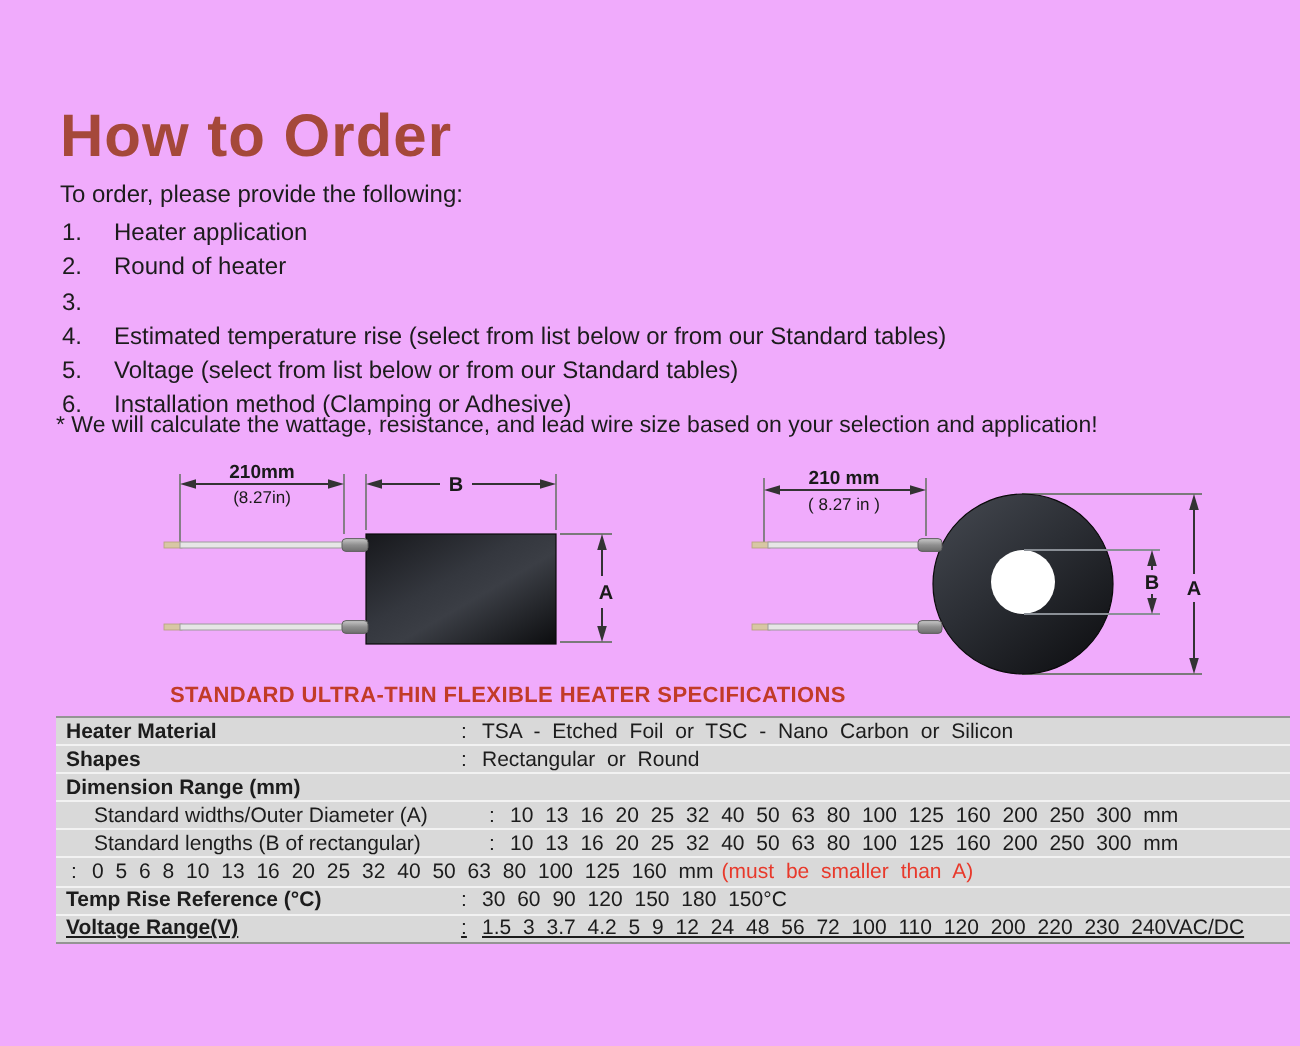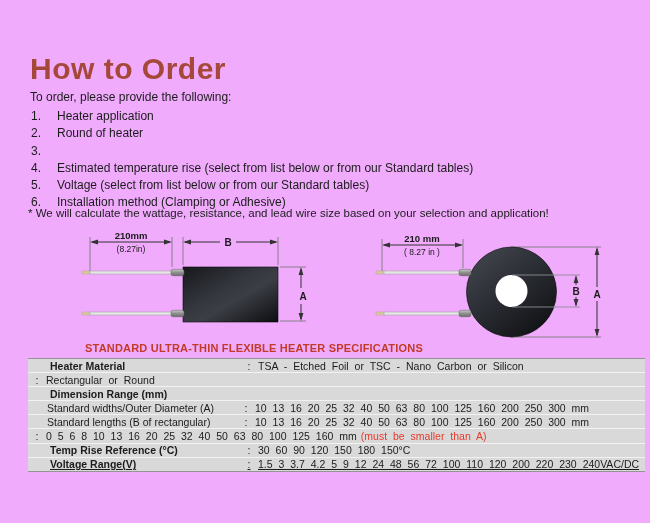--- a/index.html
+++ b/index.html
@@ -25,21 +25,21 @@
     letter-spacing:.2px;
     margin-left:48px;
   }
   .spec-table{
     position:absolute;left:28px;top:358px;width:617px;
     border-top:1px solid #949494;border-bottom:1px solid #949494;
     background:#d9d9d9;font-size:10.5px;
   }
   .spec-row{display:flex;align-items:center;height:13.1px;border-bottom:1px solid #f2f2f2;}
   .spec-row:last-child{border-bottom:none;text-decoration:underline;}
-  .spec-label{flex:0 0 190px;padding-left:22px;white-space:nowrap;}
+  .spec-label{flex:0 0 190px;padding-left:5px;white-space:nowrap;}
   .spec-row.bold .spec-label{font-weight:bold;}
   .spec-row.indent .spec-label{padding-left:19px;font-weight:normal;}
   .spec-colon{flex:0 0 18px;text-align:center;}
   .spec-value{flex:1;white-space:nowrap;word-spacing:3px;}
   .spec-note{color:#e8392b;margin-left:4px;}
 </style>
 </head>
 <body>
 
 <div class="page">
@@ -175,20 +175,21 @@
 
   <div class="spec-title">STANDARD ULTRA-THIN FLEXIBLE HEATER SPECIFICATIONS</div>
 
   <div class="spec-table">
     <div class="spec-row bold">
       <span class="spec-label">Heater Material</span>
       <span class="spec-colon">:</span>
       <span class="spec-value">TSA - Etched Foil  or  TSC - Nano Carbon  or  Silicon</span>
     </div>
     <div class="spec-row bold">
+      <span class="spec-label">Shapes</span>
       <span class="spec-colon">:</span>
       <span class="spec-value">Rectangular or Round</span>
     </div>
     <div class="spec-row bold">
       <span class="spec-label">Dimension Range (mm)</span>
       <span class="spec-colon"></span>
       <span class="spec-value"></span>
     </div>
     <div class="spec-row indent">
       <span class="spec-label">Standard widths/Outer Diameter (A)</span>

